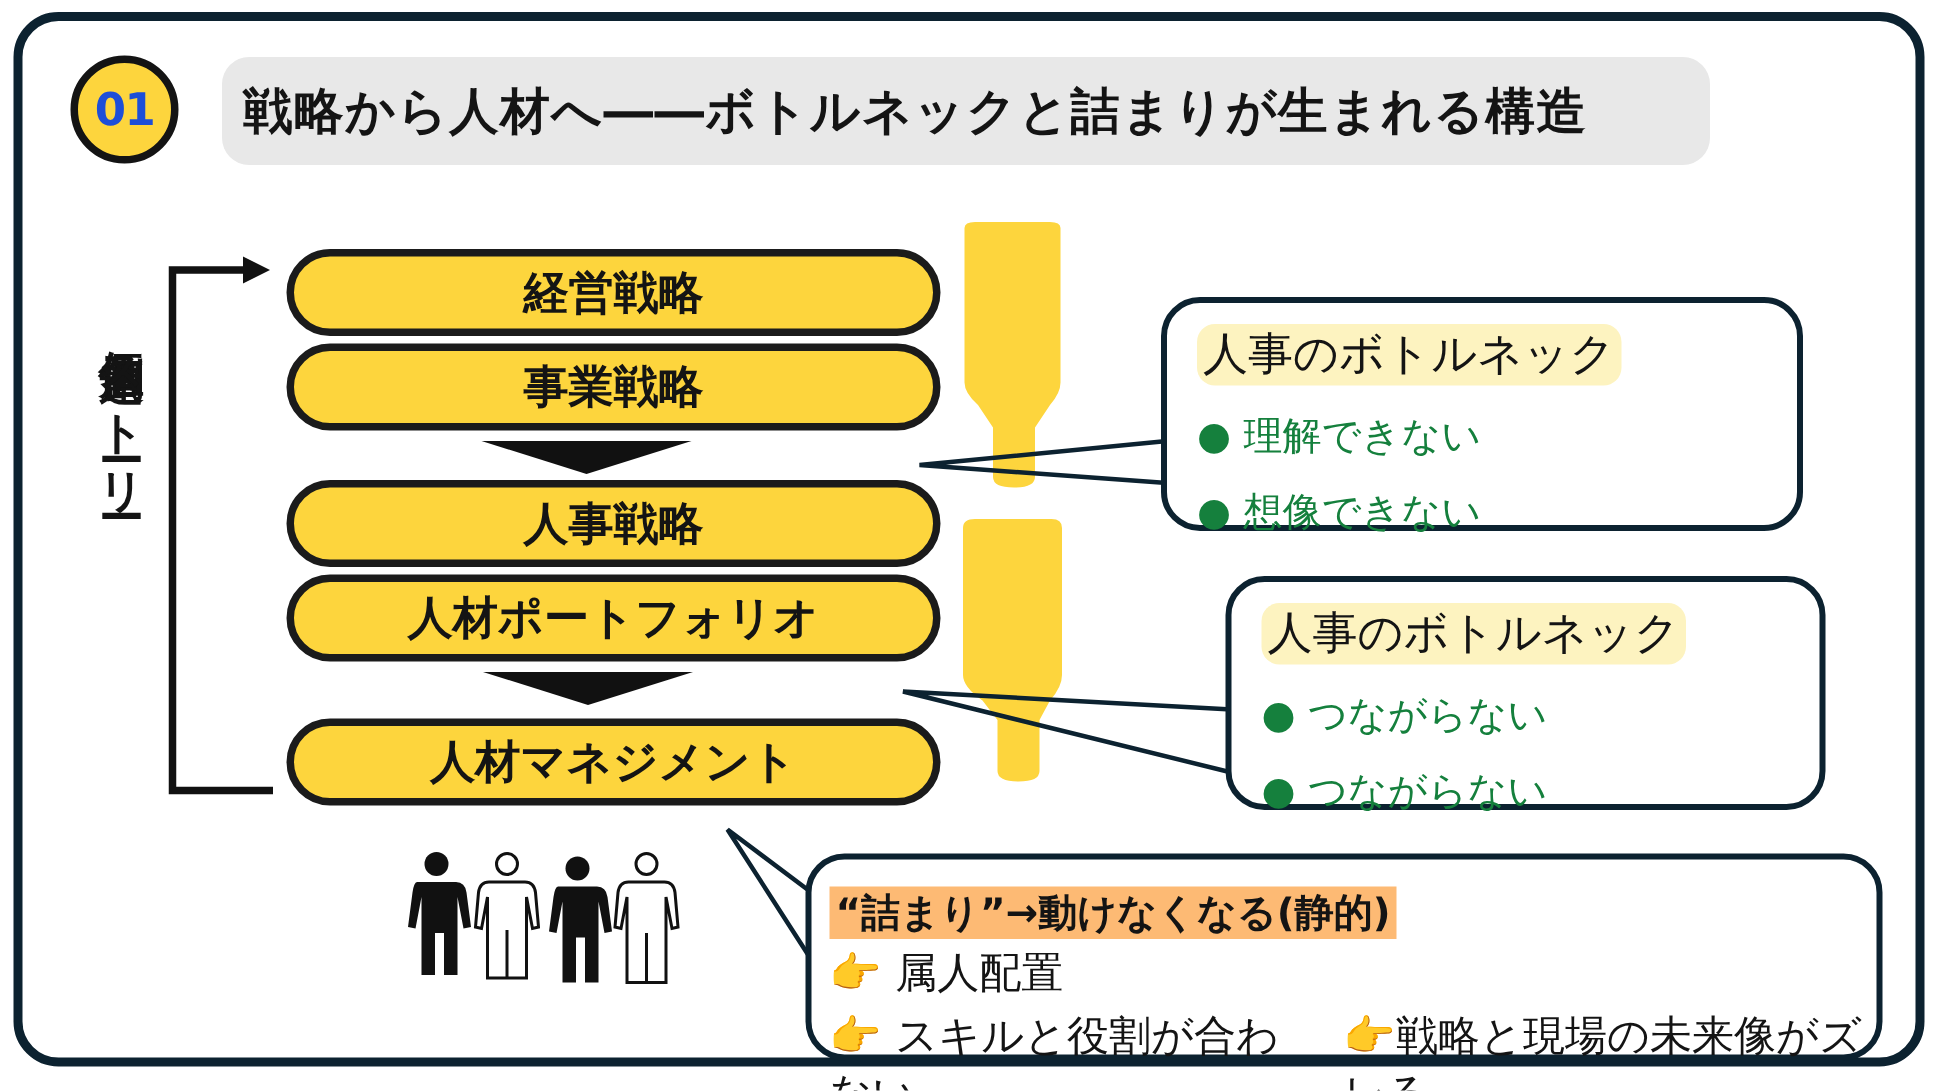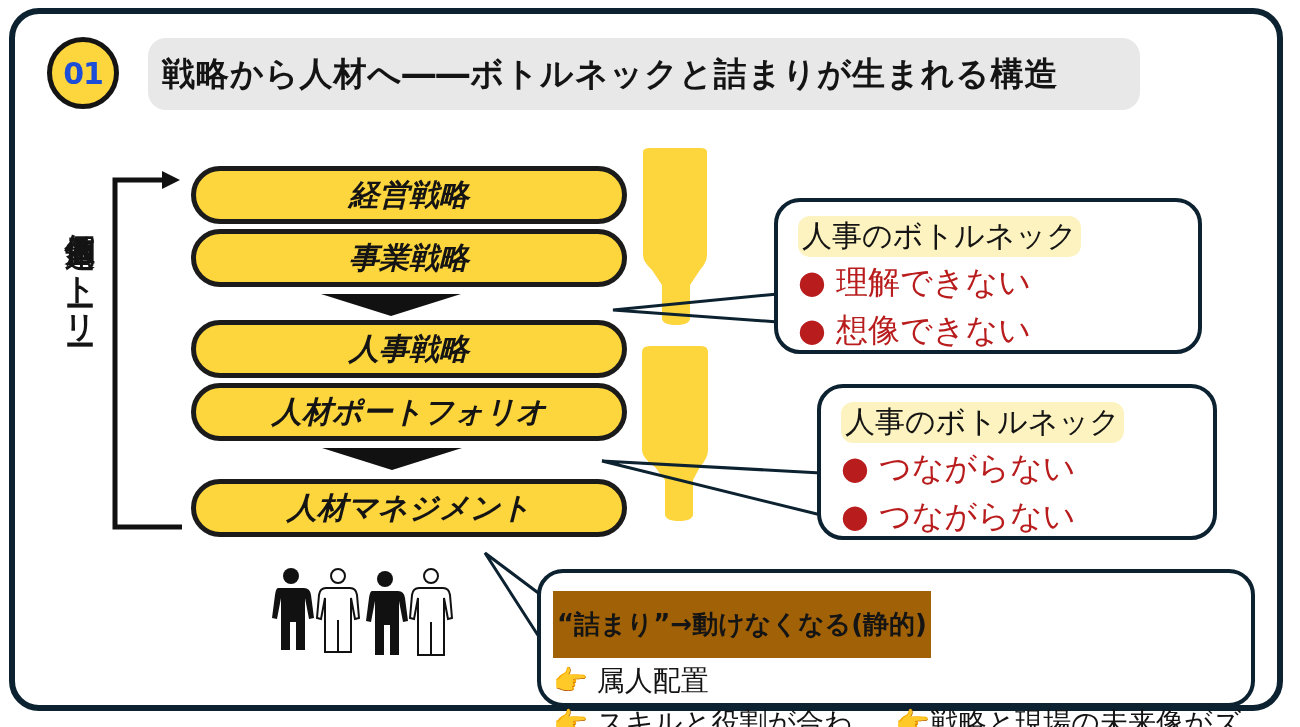--- a/index.html
+++ b/index.html
@@ -9,29 +9,29 @@
            border: 6px solid #0c2230; border-radius: 30px; box-sizing: border-box; background: #fff; }
   .badge { position: absolute; left: 47px; top: 37px; width: 72px; height: 72px; border-radius: 50%;
            background: #fdd53d; border: 5px solid #141414; box-sizing: border-box;
            display: flex; align-items: center; justify-content: center;
            font-weight: bold; font-size: 30px; color: #1d4ed8; letter-spacing: -1px; }
   .title-bar { position: absolute; left: 148px; top: 38px; width: 992px; height: 72px;
                background: #e8e8e8; border-radius: 18px; display: flex; align-items: center;
                padding-left: 14px; box-sizing: border-box; font-size: 33px; font-weight: bold; color: #141414; letter-spacing: 1px; }
   .pill { position: absolute; left: 191px; width: 436px; height: 58px; background: #fdd53d;
           border: 5px solid #1b1b1b; border-radius: 29px; box-sizing: border-box;
-          display: flex; align-items: center; justify-content: center; font-size: 30px; color: #141414; font-weight: bold; font-style: italic; }
+          display: flex; align-items: center; justify-content: center; font-size: 30px; color: #141414; font-weight: bold; }
   .arrow-down { position: absolute; width: 0; height: 0;
                 border-left: 70px solid transparent; border-right: 70px solid transparent; border-top: 22px solid #111; }
   .story-label { position: absolute; left: 60px; top: 210px; width: 40px; font-size: 30px; font-weight: bold;
                  writing-mode: vertical-rl; text-orientation: upright; color: #141414; letter-spacing: 2px; }
   .callout-box { position: absolute; background: #fff; border: 4px solid #0c2230; border-radius: 26px; box-sizing: border-box; }
   .callout-title { display: inline-block; background: #fdf3c0; font-size: 30px; color: #141414; padding: 0 4px; border-radius: 12px; }
-  .callout-item { font-size: 32px; color: #b91c1c; margin-top: 4px; }
-  .bottom-title { display: inline-block; background: #a16207; font-size: 26px; font-weight: bold; color: #141414; padding: 16px 4px; }
+  .callout-item { font-size: 26px; color: #15803d; margin-top: 16px; }
+  .bottom-title { display: inline-block; background: #fdba74; font-size: 26px; font-weight: bold; color: #141414; padding: 0 4px; }
   .bottom-row { font-size: 28px; color: #141414; display: flex; gap: 28px; margin-top: 4px; }
   .pointer { color: #f2b01e; }
   svg.overlay { position: absolute; left: 0; top: 0; }
 </style>
 </head>
 <body>
 
 <div class="frame"></div>
 
 <div class="badge">01</div>

